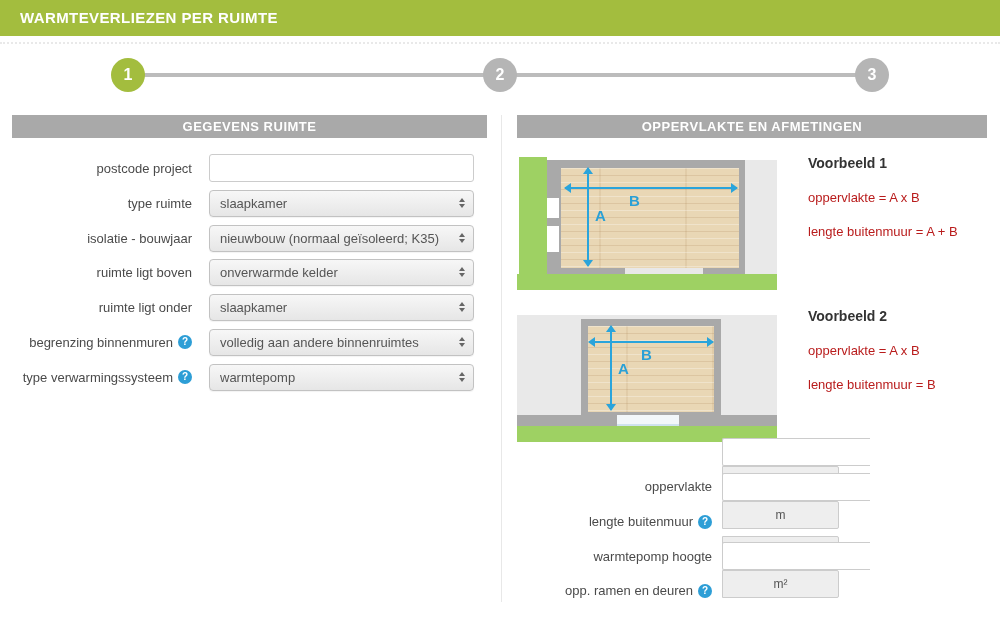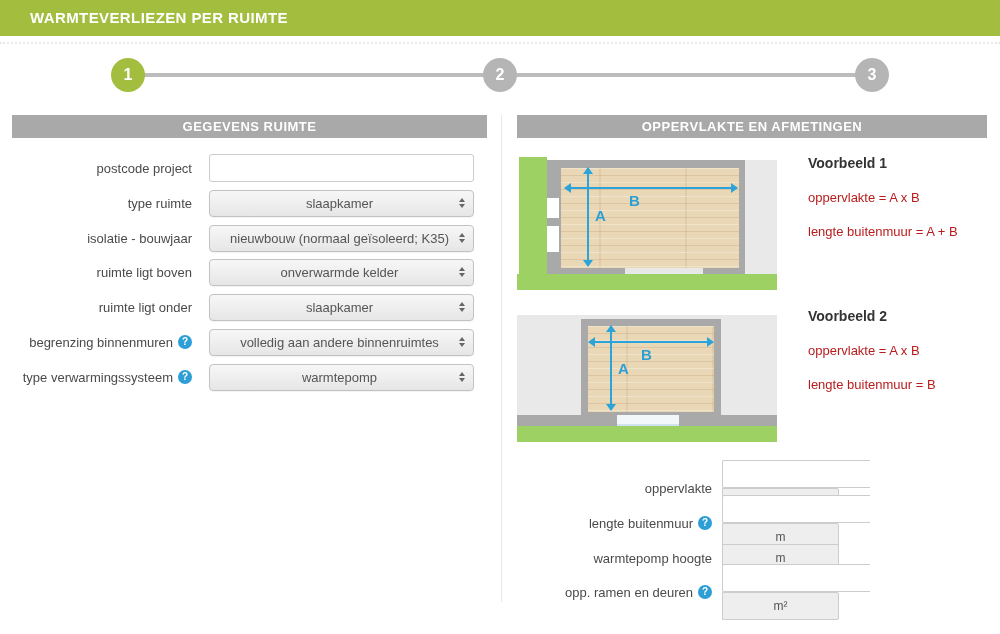--- a/index.html
+++ b/index.html
@@ -6,21 +6,21 @@
   html,body { background:#fff; }
   .screen {
     position:relative; width:1000px; height:634px; overflow:hidden;
     background:#fff; font-family:"Liberation Sans", sans-serif;
   }
 
   
   .topbar {
     position:absolute; left:0; top:0; width:1000px; height:36px;
     background:#a3bd3e; color:#fff; font-size:15px; font-weight:bold;
-    line-height:36px; padding-left:30px; letter-spacing:.4px;
+    line-height:36px; padding-left:20px; letter-spacing:.4px;
   }
   .dotted-sep {
     position:absolute; left:0; top:42px; width:1000px; height:0;
     border-top:2px dotted #e9e9e9;
   }
 
   
   .step-line { position:absolute; left:128px; top:73px; width:744px; height:4px; background:#bcbcbc; }
   .step {
     position:absolute; top:58px; width:34px; height:34px; border-radius:50%;
@@ -58,21 +58,21 @@
     width:265px; height:28px; border:1px solid #ccc; border-radius:3px;
     font-family:"Liberation Sans", sans-serif; font-size:13px; color:#555; padding:0 8px; background:#fff;
   }
   .select {
     width:265px; height:27px; border:1px solid #c2c2c2; border-radius:4px;
     background:linear-gradient(#f7f7f7,#e6e6e6);
     display:flex; align-items:center; padding:0 8px 0 10px;
     font-size:13px; color:#555; cursor:pointer;
     box-shadow:0 1px 1px rgba(0,0,0,.05);
   }
-  .select .sel-text { flex:1 1 auto; overflow:hidden; white-space:nowrap;text-align:center; }
+  .select .sel-text { flex:1 1 auto; overflow:hidden; white-space:nowrap; }
   .sel-arrows { display:flex; flex-direction:column; align-items:center; gap:2px; }
   .tri-up   { width:0; height:0; border-left:3.5px solid transparent; border-right:3.5px solid transparent; border-bottom:4.5px solid #666; }
   .tri-down { width:0; height:0; border-left:3.5px solid transparent; border-right:3.5px solid transparent; border-top:4.5px solid #666; }
 
   
   .diagram { position:absolute; left:517px; width:260px; }
   .diagram, .diagram div { }
   .d-abs { position:absolute; }
   .grass { background:#9ed163; }
   .wall  { background:#a9a9a9; }
@@ -99,21 +99,21 @@
     border-left:5px solid transparent; border-right:5px solid transparent; border-top:7px solid #2aa4db; }
   .dim-label { position:absolute; color:#2aa0d6; font-weight:bold; font-size:15px; }
 
   
   .example-title { position:absolute; left:808px; font-size:14px; font-weight:bold; color:#333; }
   .example-line  { position:absolute; left:808px; font-size:13px; color:#b91c1c; }
 
   
   .measure-row {
     position:absolute; left:517px; width:470px; height:28px;
-    display:flex; align-items:center;margin-top:8px;
+    display:flex; align-items:flex-end;
   }
   .measure-label {
     width:195px; text-align:right; font-size:13px; color:#4a4a4a;
     display:flex; justify-content:flex-end; align-items:center; gap:5px; white-space:nowrap;
   }
   .measure-group { margin-left:10px; display:flex;flex-direction:column; }
   .measure-input {
     width:148px; height:28px; border:1px solid #ccc; border-right:none;
     border-radius:2px 0 0 2px; background:#fff;
     font-family:"Liberation Sans", sans-serif; font-size:13px; color:#555;

